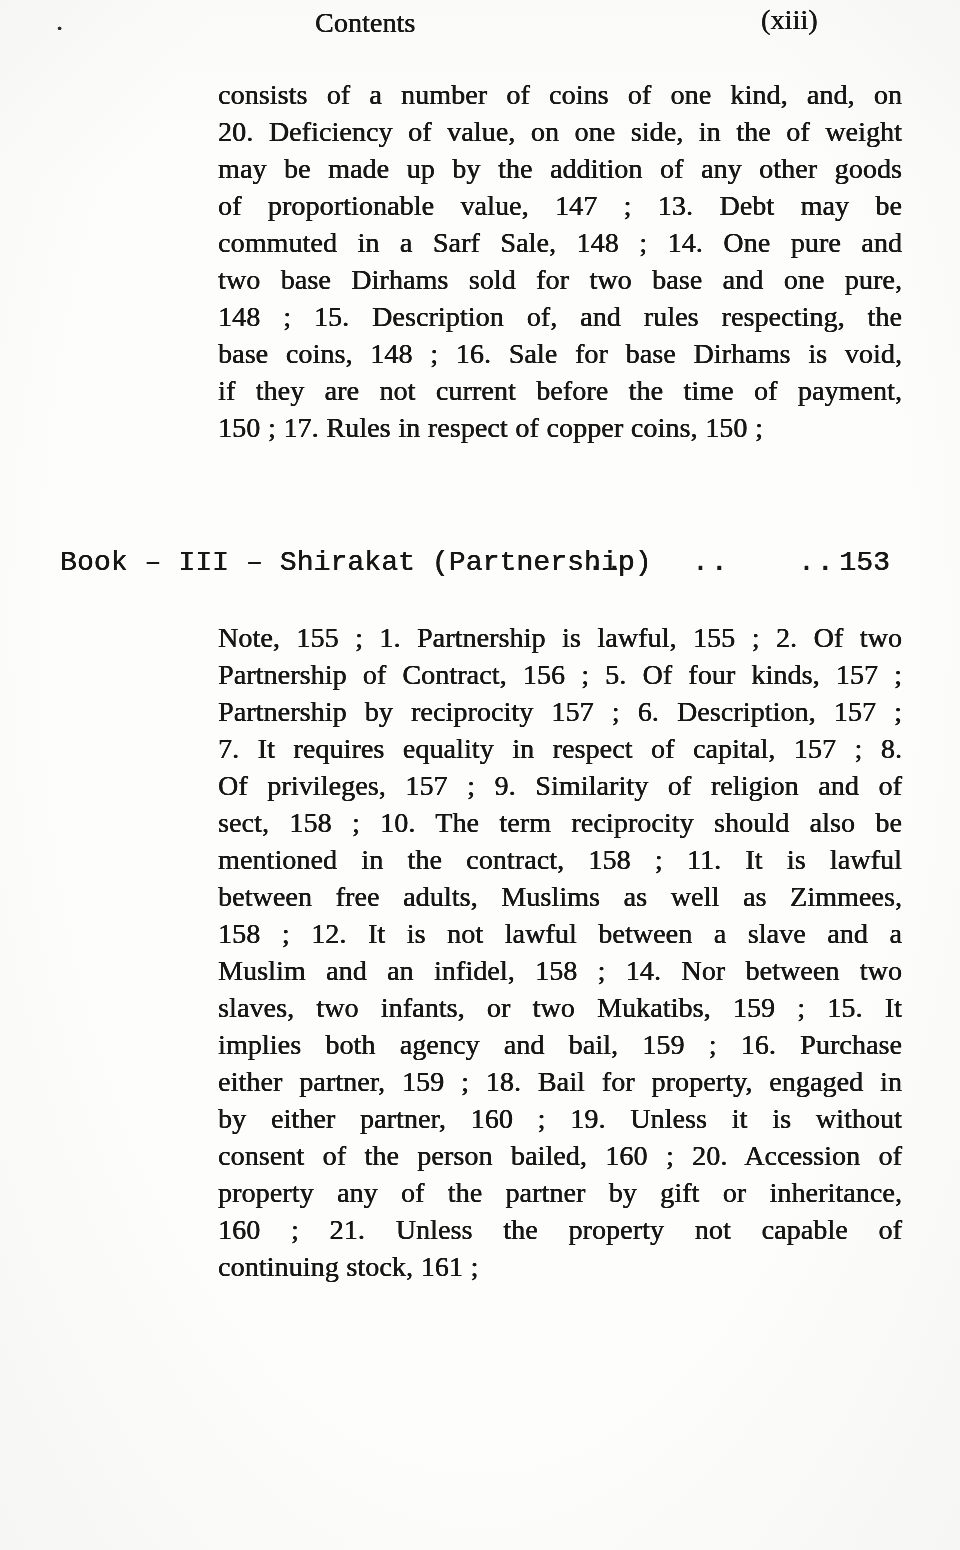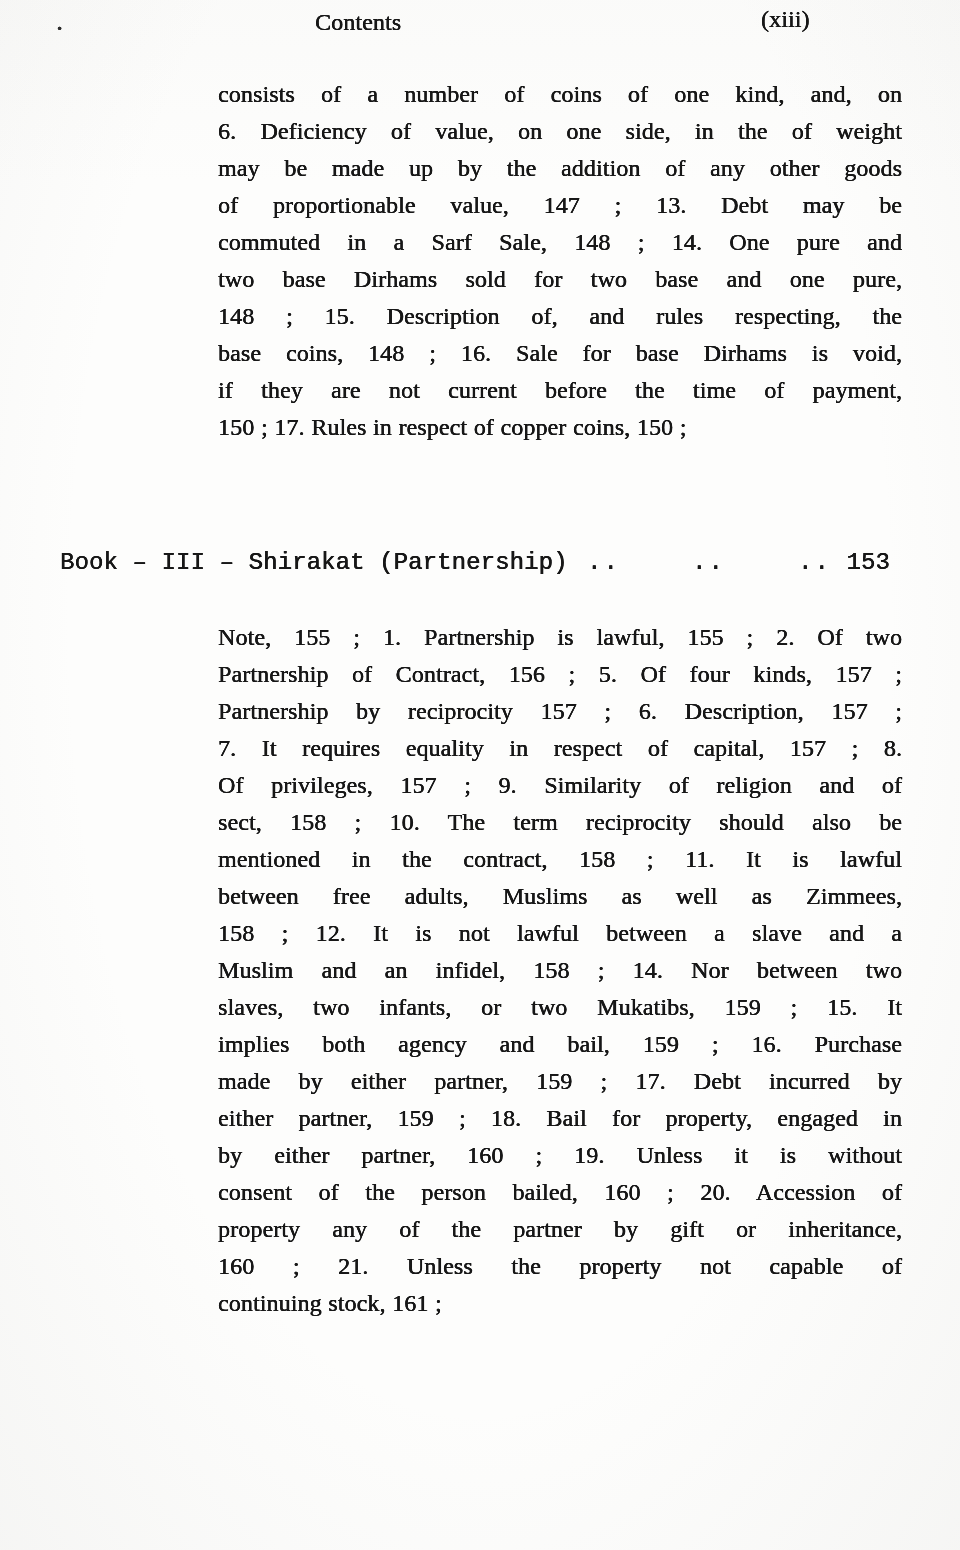--- a/index.html
+++ b/index.html
@@ -21,21 +21,21 @@
   .page::before {
     content: "";
     position: absolute;
     inset: 0;
     background:
       radial-gradient(ellipse at 50% 40%, rgba(255,255,255,0) 60%, rgba(180,180,175,0.10) 100%),
       linear-gradient(180deg, rgba(200,200,195,0.05), rgba(255,255,255,0) 12%);
     pointer-events: none;
   }
   .scan-text {
-    font-size: 24px;
+    font-size: 28px;
     line-height: 37px;
     text-shadow: 0.35px 0 0 currentColor, 0 0.25px 0 currentColor; 
     letter-spacing: 0.1px;
   }
   .stray-dot {
     position: absolute;
     left: 56px;
     top: 2px;
     font-size: 28px;
     line-height: 37px;
@@ -89,21 +89,21 @@
 <div class="page">
 
   <span class="stray-dot scan-text">.</span>
 
   <div class="hdr-title scan-text">Contents</div>
 
   <div class="hdr-folio scan-text">(xiii)</div>
 
   <div class="para para-1 scan-text">
     <div class="line">consists of a number of coins of one kind, and, on</div>
-    <div class="line">6. Deficiency of value, on one side, in the of weight</div>
+    <div class="line">20. Deficiency of value, on one side, in the of weight</div>
     <div class="line">may be made up by the addition of any other goods</div>
     <div class="line">of proportionable value, 147 ; 13. Debt may be</div>
     <div class="line">commuted in a Sarf Sale, 148 ; 14. One pure and</div>
     <div class="line">two base Dirhams sold for two base and one pure,</div>
     <div class="line">148 ; 15. Description of, and rules respecting, the</div>
     <div class="line">base coins, 148 ; 16. Sale for base Dirhams is void,</div>
     <div class="line">if they are not current before the time of payment,</div>
     <div class="line last">150 ; 17. Rules in respect of copper coins, 150 ;</div>
   </div>
 
@@ -121,21 +121,20 @@
     <div class="line">Partnership by reciprocity 157 ; 6. Description, 157 ;</div>
     <div class="line">7. It requires equality in respect of capital, 157 ; 8.</div>
     <div class="line">Of privileges, 157 ; 9. Similarity of religion and of</div>
     <div class="line">sect, 158 ; 10. The term reciprocity should also be</div>
     <div class="line">mentioned in the contract, 158 ; 11. It is lawful</div>
     <div class="line">between free adults, Muslims as well as Zimmees,</div>
     <div class="line">158 ; 12. It is not lawful between a slave and a</div>
     <div class="line">Muslim and an infidel, 158 ; 14. Nor between two</div>
     <div class="line">slaves, two infants, or two Mukatibs, 159 ; 15. It</div>
     <div class="line">implies both agency and bail, 159 ; 16.  Purchase</div>
-    <div class="line">made by either partner, 159 ; 17. Debt incurred by</div>
     <div class="line">either partner, 159 ; 18. Bail for property, engaged in</div>
     <div class="line">by either partner, 160 ; 19. Unless it is without</div>
     <div class="line">consent of the person bailed, 160 ; 20. Accession of</div>
     <div class="line">property any of the partner by gift or inheritance,</div>
     <div class="line">160 ; 21. Unless the property not capable of</div>
     <div class="line last">continuing stock, 161 ;</div>
   </div>
 
 </div>
 

